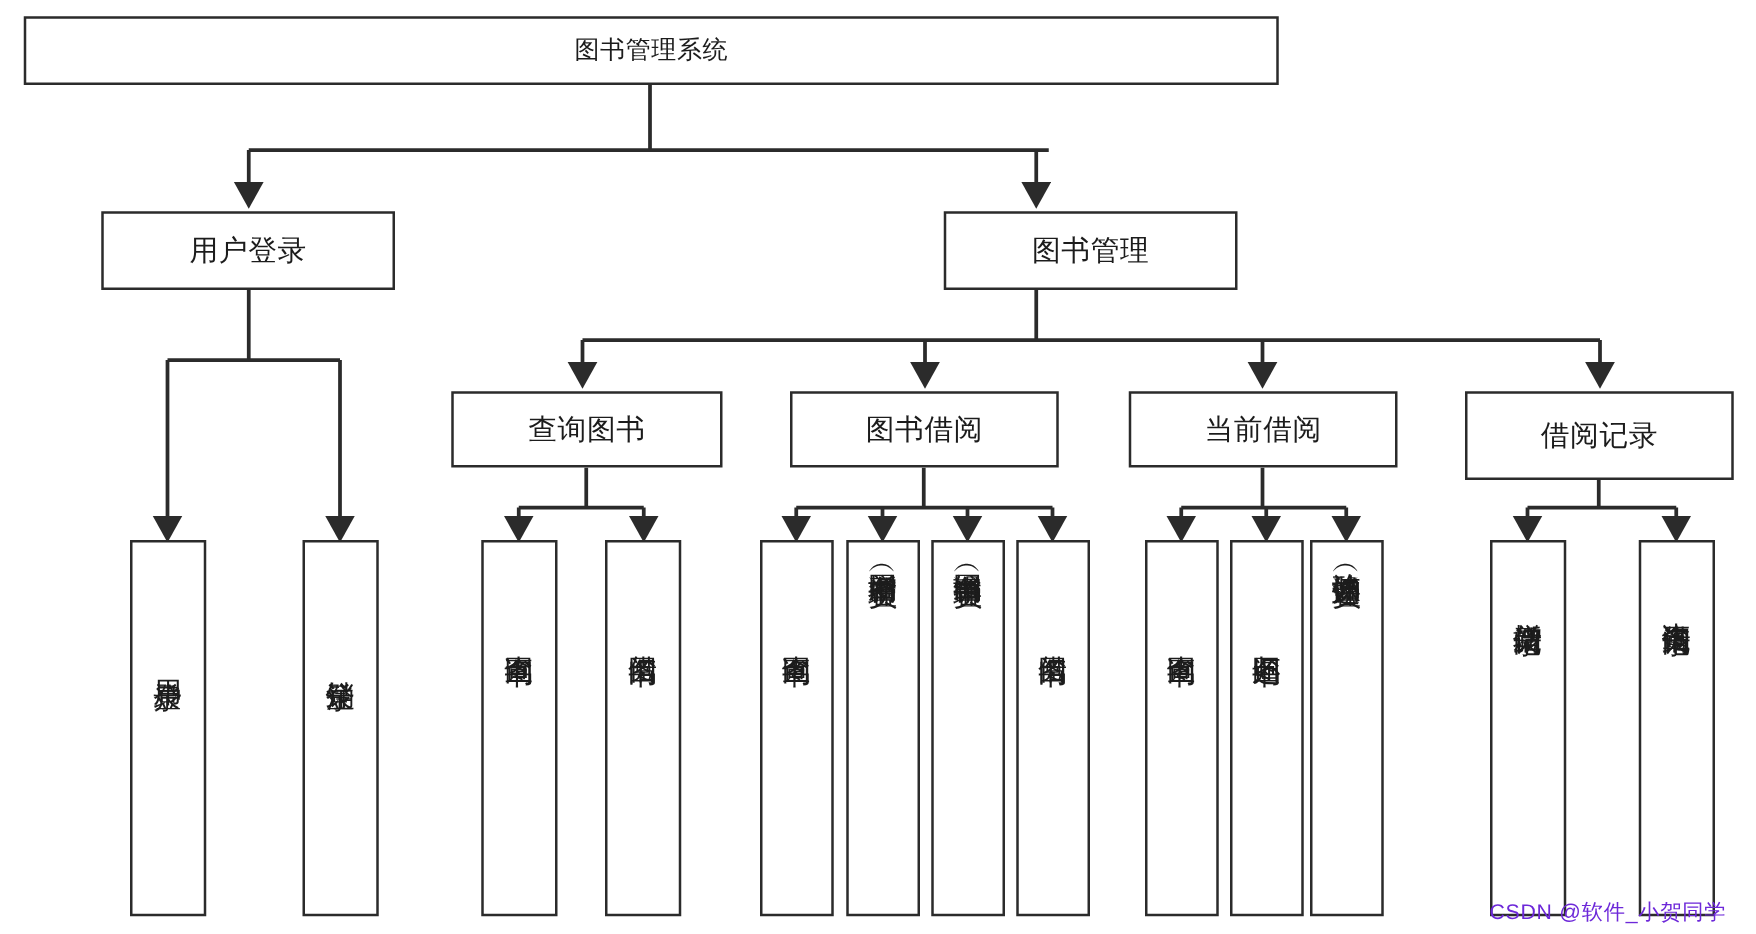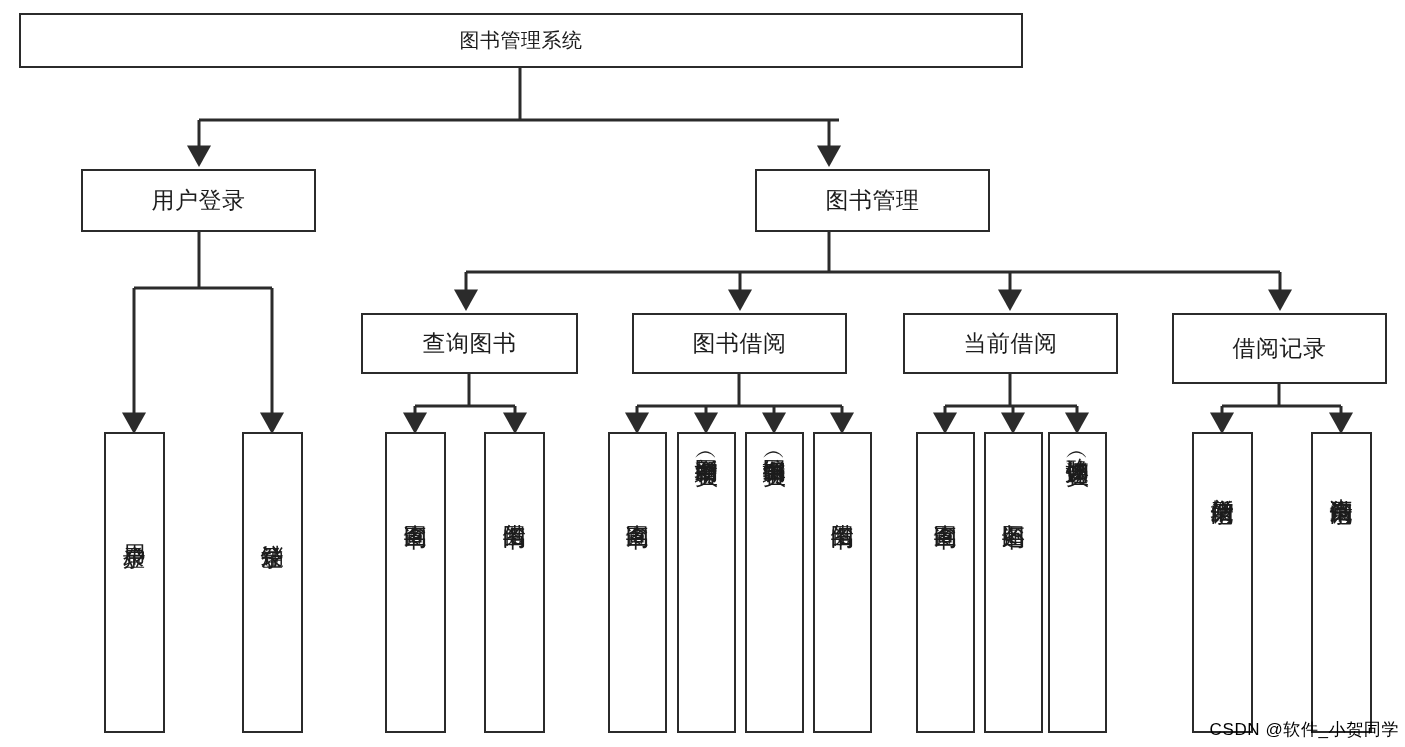--- a/index.html
+++ b/index.html
@@ -12,21 +12,21 @@
   .node .lbl{font-size:23px;line-height:1.18;letter-spacing:.5px;color:#1c1c1c;white-space:nowrap;}
   .node.root .lbl{font-size:20px;}
   .leaf{position:absolute;box-sizing:border-box;background:#ffffff;
         border:2.5px solid #2b2b2b;display:flex;align-items:flex-start;justify-content:center;}
   .leaf .vlbl{writing-mode:vertical-rl;text-orientation:upright;
               font-size:23px;line-height:1.06;letter-spacing:1px;color:#1c1c1c;
               margin-top:6px;white-space:nowrap;}
   .leaf.pad-top .vlbl{margin-top:72px;}
   .leaf.pad-mid .vlbl{margin-top:46px;}
   .leaf.pad-lo .vlbl{margin-top:92px;}
-  .watermark{position:absolute;right:6px;bottom:6px;font-size:17px;color:#000000;
+  .watermark{position:absolute;right:24px;bottom:6px;font-size:17px;color:#6d28d9;
              letter-spacing:.6px;white-space:nowrap;}
 </style>
 </head>
 <body>
 
 <div id="stage">
 
   <svg class="links" viewBox="0 0 1405 747" xmlns="http://www.w3.org/2000/svg">
     <defs>
       <marker id="arr" markerWidth="11" markerHeight="11" refX="2.2" refY="4" orient="auto" markerUnits="strokeWidth">

